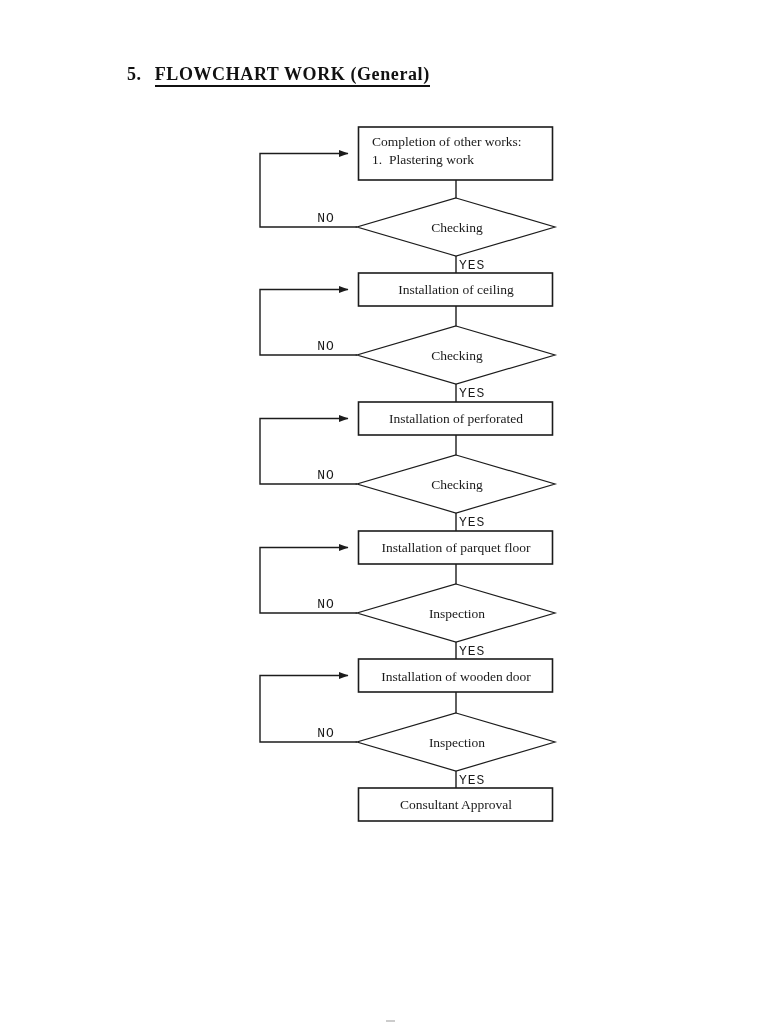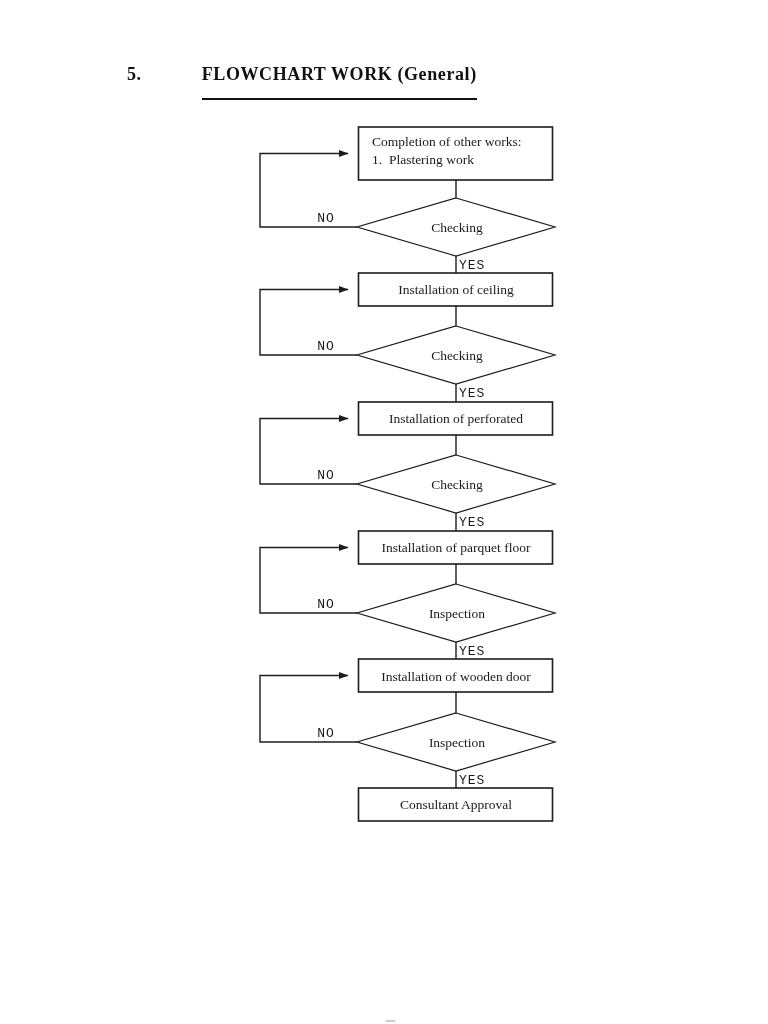--- a/index.html
+++ b/index.html
@@ -25,22 +25,21 @@
     font-size: 18px;
     letter-spacing: 0.6px;
     color: #111111;
     white-space: nowrap;
   }
   .heading .num {
     margin-right: 13px;
   }
   .heading .title-underline {
     border-bottom: 2px solid #111111;
-    padding-bottom: 14px;
-    margin-left: 47px;
+    padding-bottom: 1px;
   }
   svg.flow {
     position: absolute;
     left: 0;
     top: 0;
   }
   svg .shape {
     fill: #ffffff;
     stroke: #1c1c1c;
   }

